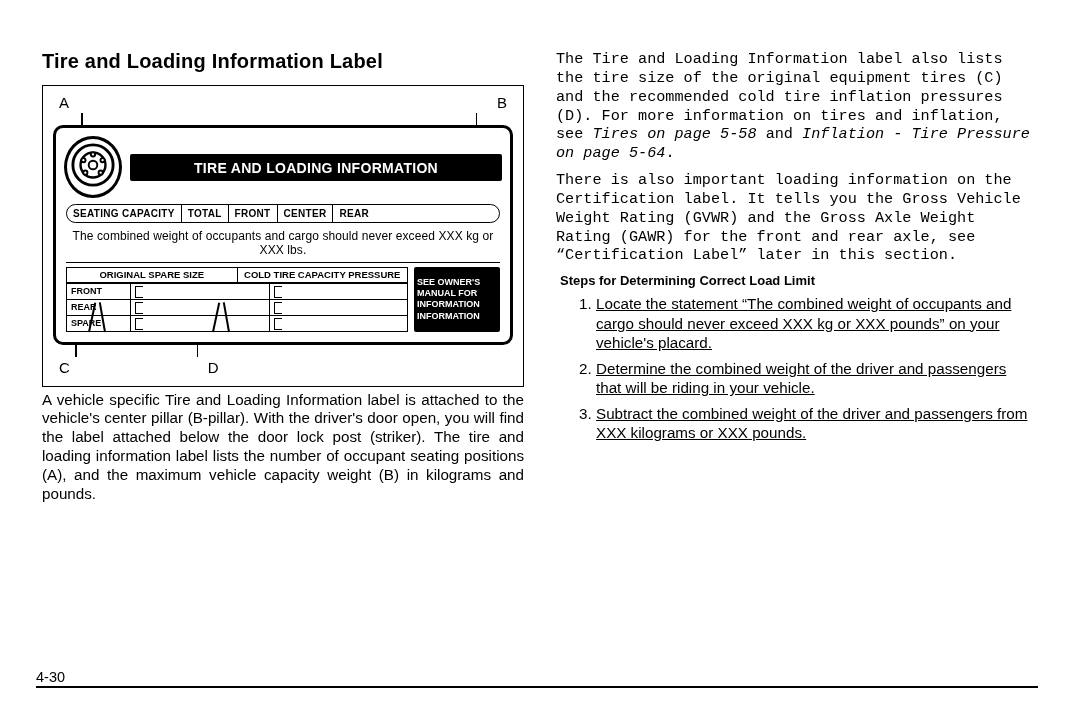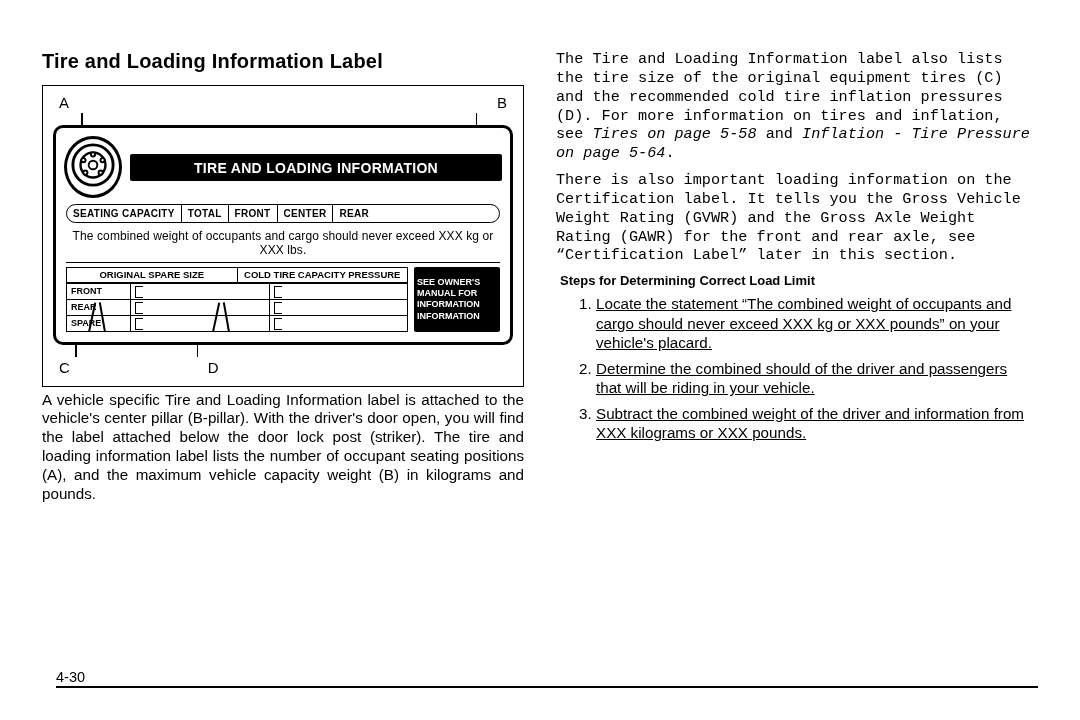--- a/index.html
+++ b/index.html
@@ -51,21 +51,21 @@
   .owner-box { width:86px; background:#000; color:#fff; text-align:left; font-size:9px; font-weight:700; padding:4px 3px; line-height:1.25; border-radius:2px; display:flex; flex-direction:column; justify-content:center; }
   
   .ptr-layer { position:relative; height:0; }
   .ptr { position:absolute; width:1.5px; height:28px; background:#000; transform-origin:bottom center; }
   .ptrC1 { left:24px; bottom:0; transform:rotate(12deg); height:30px; }
   .ptrC2 { left:40px; bottom:0; transform:rotate(-10deg); height:30px; }
   .ptrD1 { left:148px; bottom:0; transform:rotate(12deg); height:30px; }
   .ptrD2 { left:164px; bottom:0; transform:rotate(-10deg); height:30px; }
 
   
-  .footer { position:absolute; left:56px; right:42px; bottom:32px; }
+  .footer { position:absolute; left:36px; right:42px; bottom:32px; }
   .rule { border-top:2.5px solid #000; }
   .pgnum { font-size:14.5px; margin-top:-22px; background:#fff; display:inline-block; padding-right:8px; }
 </style>
 </head>
 <body>
 
 <div class="cols">
 
   <div class="col">
     <h2>Tire and Loading Information Label</h2>
@@ -157,22 +157,22 @@
   </div>
 
   <div class="col nojust">
     <p>
       <span>The Tire and Loading Information label also lists the tire size of the original equipment tires (C) and the recommended cold tire inflation pressures (D). For more information on tires and inflation, see </span><em class="ref">Tires on page 5-58</em><span> and </span><em class="ref">Inflation - Tire Pressure on page 5-64</em><span>.</span>
     </p>
     <p>There is also important loading information on the Certification label. It tells you the Gross Vehicle Weight Rating (GVWR) and the Gross Axle Weight Rating (GAWR) for the front and rear axle, see “Certification Label” later in this section.</p>
     <h3>Steps for Determining Correct Load Limit</h3>
     <ol>
       <li>Locate the statement “The combined weight of occupants and cargo should never exceed XXX kg or XXX pounds” on your vehicle's placard.</li>
-      <li>Determine the combined should of the driver and passengers that will be riding in your vehicle.</li>
-      <li>Subtract the combined weight of the driver and information from XXX kilograms or XXX pounds.</li>
+      <li>Determine the combined weight of the driver and passengers that will be riding in your vehicle.</li>
+      <li>Subtract the combined weight of the driver and passengers from XXX kilograms or XXX pounds.</li>
     </ol>
   </div>
 </div>
 
 <div class="footer">
   <span class="pgnum">4-30</span>
   <div class="rule"></div>
 </div>
 
 </body></html>

